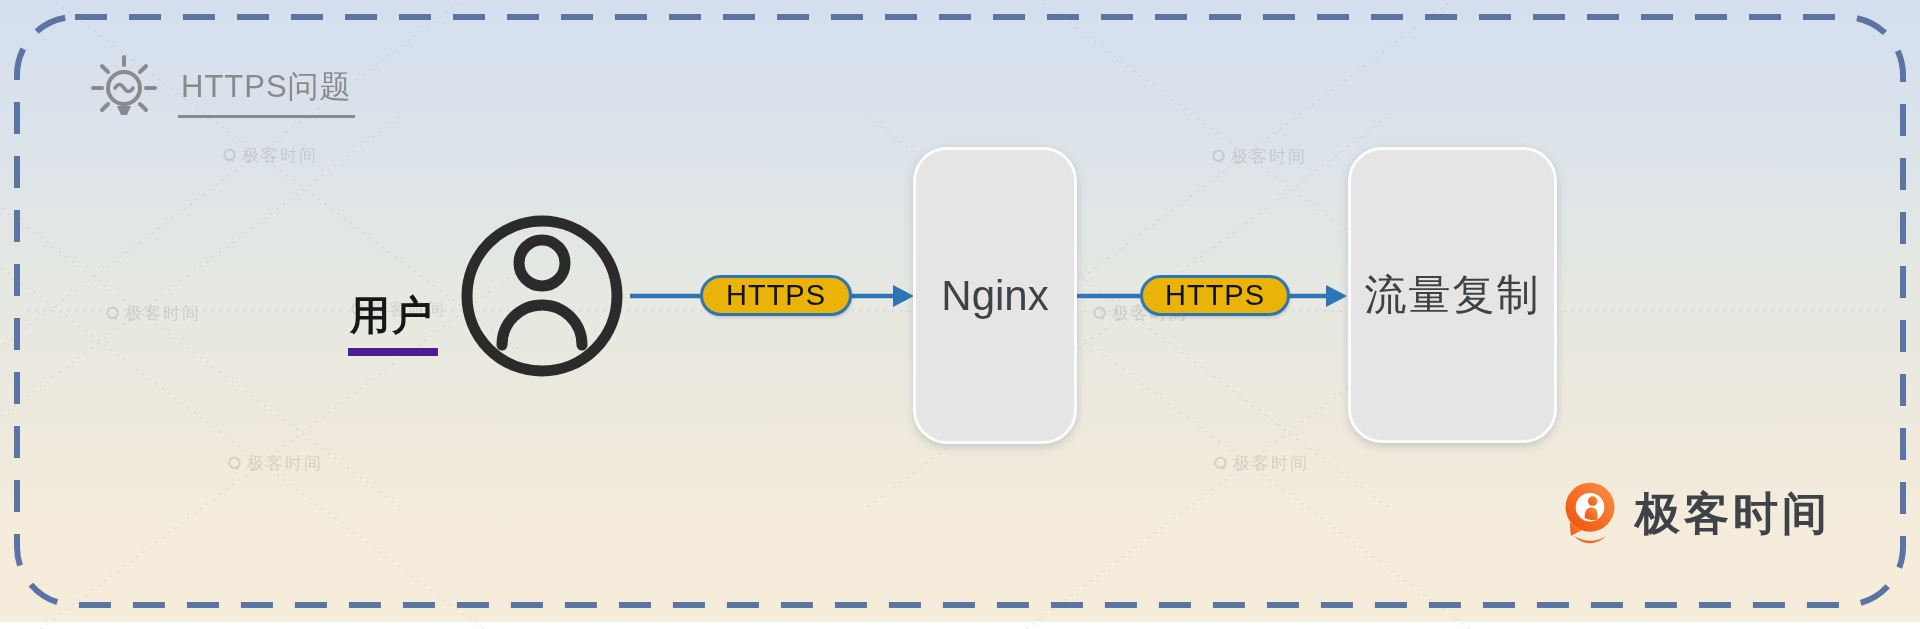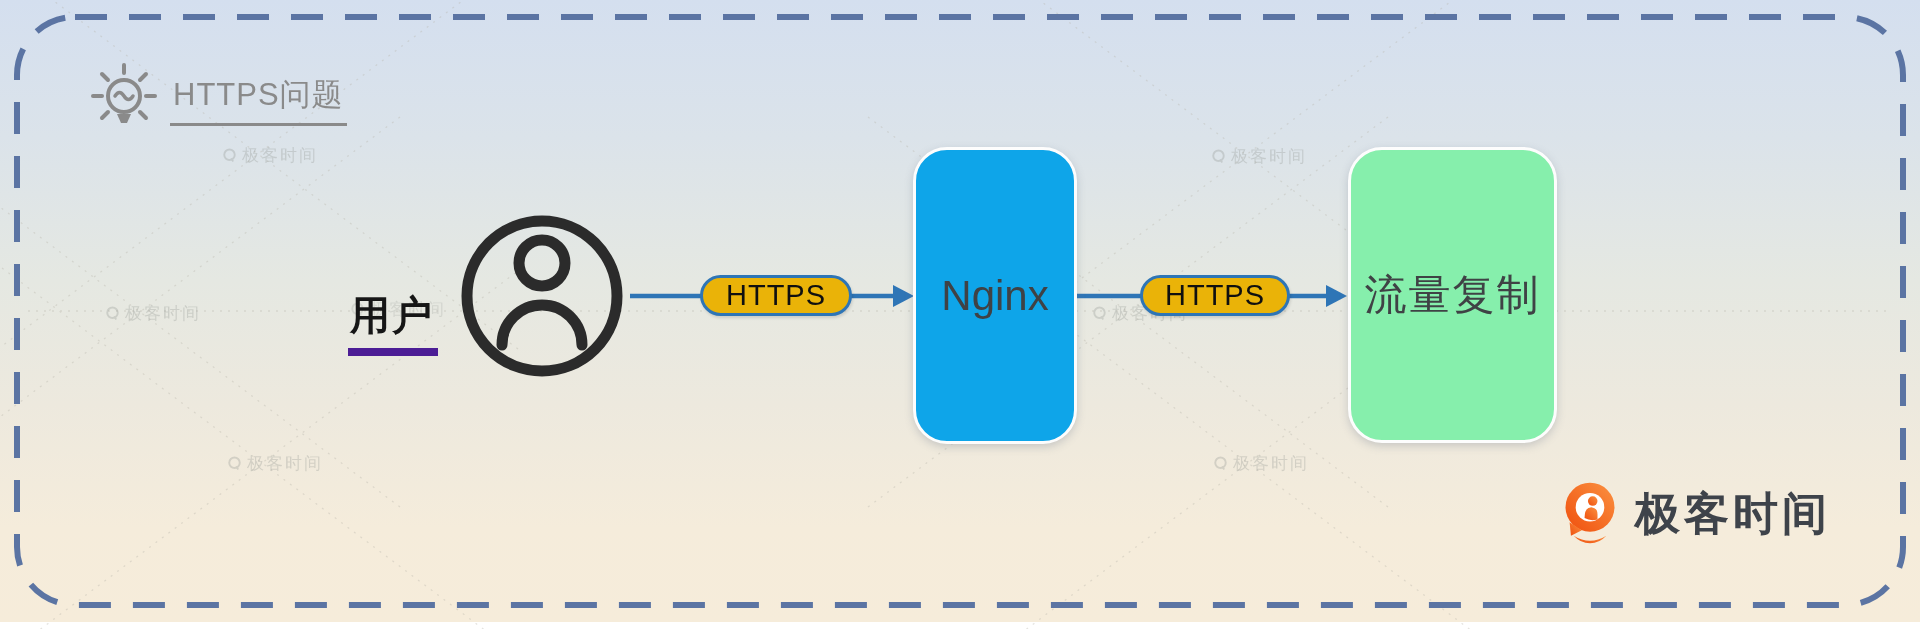--- a/index.html
+++ b/index.html
@@ -11,21 +11,21 @@
     position:absolute;left:0;top:0;width:1920px;height:622px;
     background:linear-gradient(180deg,#d4dfef 0%,#dbe3ea 22%,#e5e8e2 45%,#ede9de 65%,#f5ecdb 85%,#f6ecda 100%);
   }
   svg.layer{position:absolute;left:0;top:0;pointer-events:none;}
   
   .wm{
     position:absolute;display:flex;align-items:center;gap:5px;
     color:#8f948f;opacity:.30;font-size:17px;letter-spacing:2px;white-space:nowrap;
   }
   
-  .title-wrap{position:absolute;left:84px;top:60px;display:flex;align-items:center;gap:6px;}
+  .title-wrap{position:absolute;left:84px;top:52px;display:flex;align-items:center;gap:14px;}
   .title-text{
     font-size:31px;color:#8a8a8a;letter-spacing:1px;
     border-bottom:3px solid #8a8a8a;padding:0 3px 7px 3px;
   }
   
   .user-label{
     position:absolute;left:348px;top:288px;font-size:40px;color:#161616;font-weight:700;
     border-bottom:8px solid #4c1d95;padding:0 4px 5px 2px;letter-spacing:2px;
   }
   
@@ -36,22 +36,22 @@
     box-sizing:border-box;
   }
   .pill-https{left:700px;top:275px;width:152px;}
   .pill-http{left:1140px;top:275px;width:150px;}
   
   .node{
     position:absolute;border:3px solid #fdfdfd;border-radius:34px;box-sizing:border-box;
     display:flex;align-items:center;justify-content:center;
     font-size:42px;color:#3f4245;box-shadow:0 3px 9px rgba(110,120,140,.30);
   }
-  .node-nginx{left:913px;top:147px;width:164px;height:297px;background:#0ea5e9;}
-  .node-traffic{left:1348px;top:147px;width:209px;height:296px;background:#86efac;letter-spacing:2px;}
+  .node-nginx{left:913px;top:147px;width:164px;height:297px;background:#e5e5e5;}
+  .node-traffic{left:1348px;top:147px;width:209px;height:296px;background:#e5e5e5;letter-spacing:2px;}
   
   .brand{position:absolute;left:1556px;top:480px;display:flex;align-items:center;gap:11px;}
   .brand-text{font-size:45px;font-weight:700;color:#3e434a;letter-spacing:4px;}
 </style>
 </head>
 <body>
 
 <div class="canvas">
 
   <div class="bg"></div>

